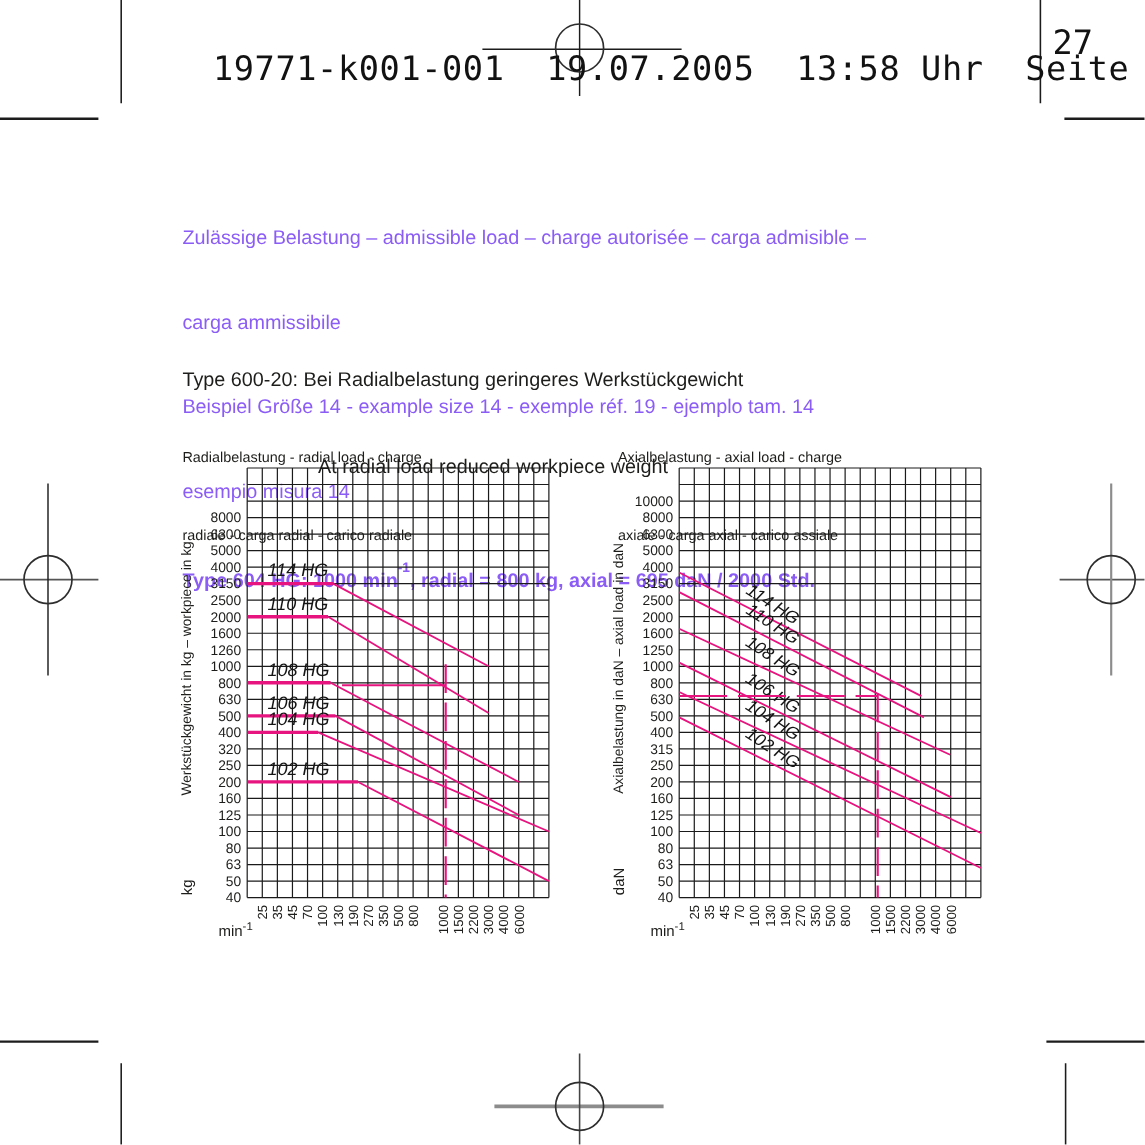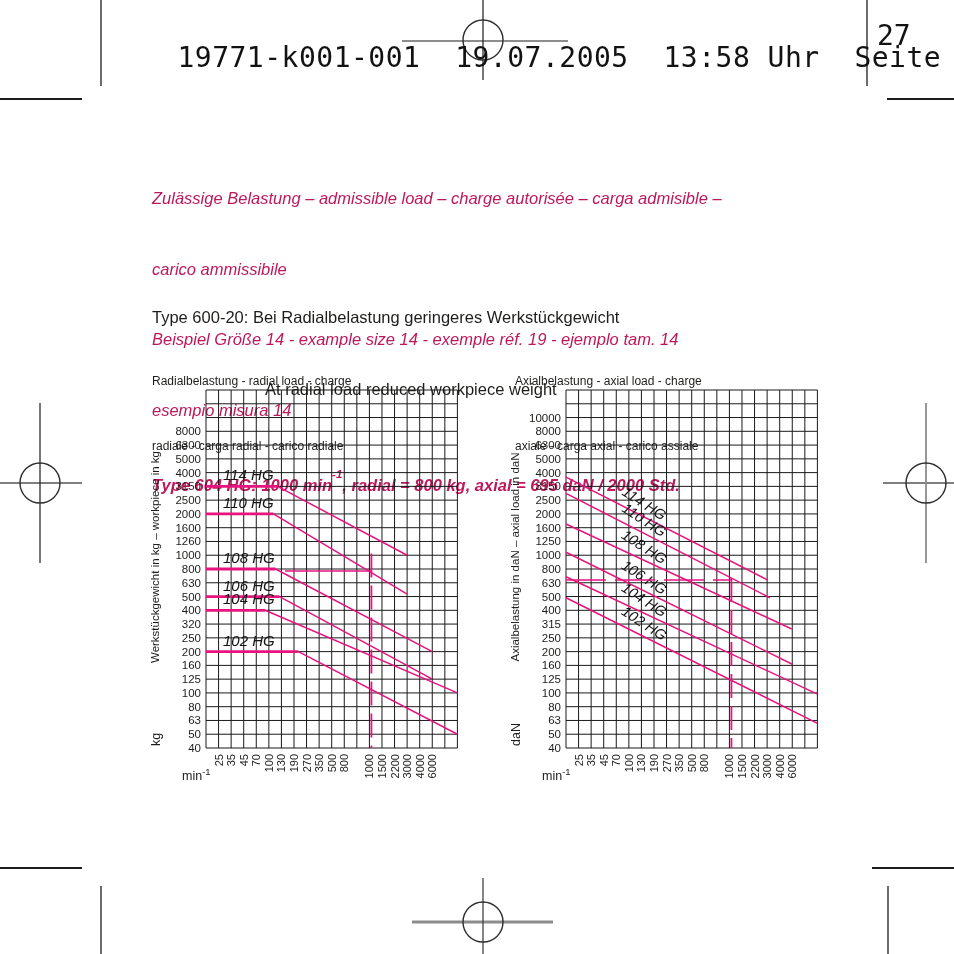--- a/index.html
+++ b/index.html
@@ -3,21 +3,21 @@
 <meta charset="utf-8">
 <style>
   html,body{margin:0;padding:0;background:#fff;}
   .page{position:relative;width:954px;height:954px;background:#ffffff;overflow:hidden;
         font-family:"Liberation Sans",sans-serif;color:#1d1d1b;}
   .hdr{position:absolute;left:108px;top:8px;font-family:"DejaVu Sans Mono",monospace;
        font-size:28px;white-space:pre;color:#121212;letter-spacing:0.5px;}
   .hdr-page{position:absolute;left:877px;top:19px;font-family:"DejaVu Sans Mono",monospace;
        font-size:28px;color:#121212;}
   .intro{position:absolute;left:152px;top:140px;font-size:16.5px;line-height:23.5px;
-         white-space:pre;color:#be185d;font-style:italic;}
+         white-space:pre;color:#8b5cf6;}
   .intro .b{font-weight:bold;}
   .intro sup{font-size:11.5px;position:relative;top:-6px;}
   .notes{position:absolute;left:152px;top:259px;font-size:16.5px;line-height:23.7px;white-space:pre;}
   .notes .ind{margin-left:113px;}
   .chart-title{position:absolute;top:328px;font-size:12px;line-height:21.5px;white-space:pre;}
   #title0{left:152px;} #title1{left:515px;}
   .chart-wrap{position:absolute;top:376px;width:340px;height:426px;}
   #chart0{left:138px;} #chart1{left:498px;}
   #marks{position:absolute;left:0;top:0;width:954px;height:954px;pointer-events:none;}
 </style>
@@ -49,21 +49,21 @@
         <circle cx="483" cy="922" r="20" fill="none" stroke="#2e2e2e" stroke-width="1.4"></circle>
       </svg></div>
 
   <div class="hdr">
     <span>19771-k001-001  19.07.2005  13:58 Uhr  Seite</span>
   </div>
   <div class="hdr-page">27</div>
 
   <div class="intro">
     <div>Zulässige Belastung – admissible load – charge autorisée – carga admisible –</div>
-    <div>carico ammissibile</div>
+    <div>carga ammissibile</div>
     <div>Beispiel Größe 14 - example size 14 - exemple réf. 19 - ejemplo tam. 14</div>
     <div>esempio misura 14</div>
     <div class="b"><span>Type 604 HG: 1000 min</span><sup>-1</sup><span>, radial = 800 kg, axial = 695 daN / 2000 Std.</span></div>
   </div>
 
   <div class="notes">
     <div>Type 600-20: Bei Radialbelastung geringeres Werkstückgewicht</div>
     <div class="ind">At radial load reduced workpiece weight</div>
   </div>
 

